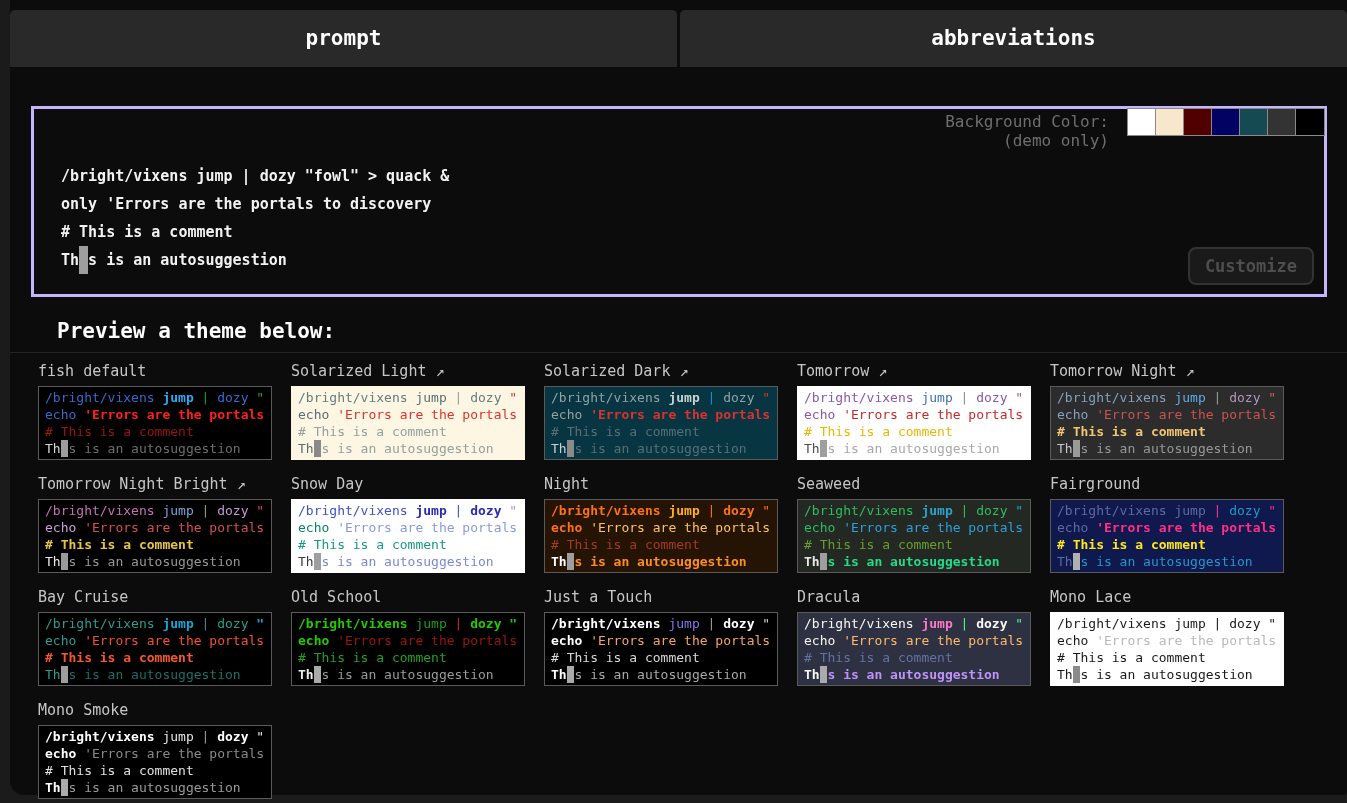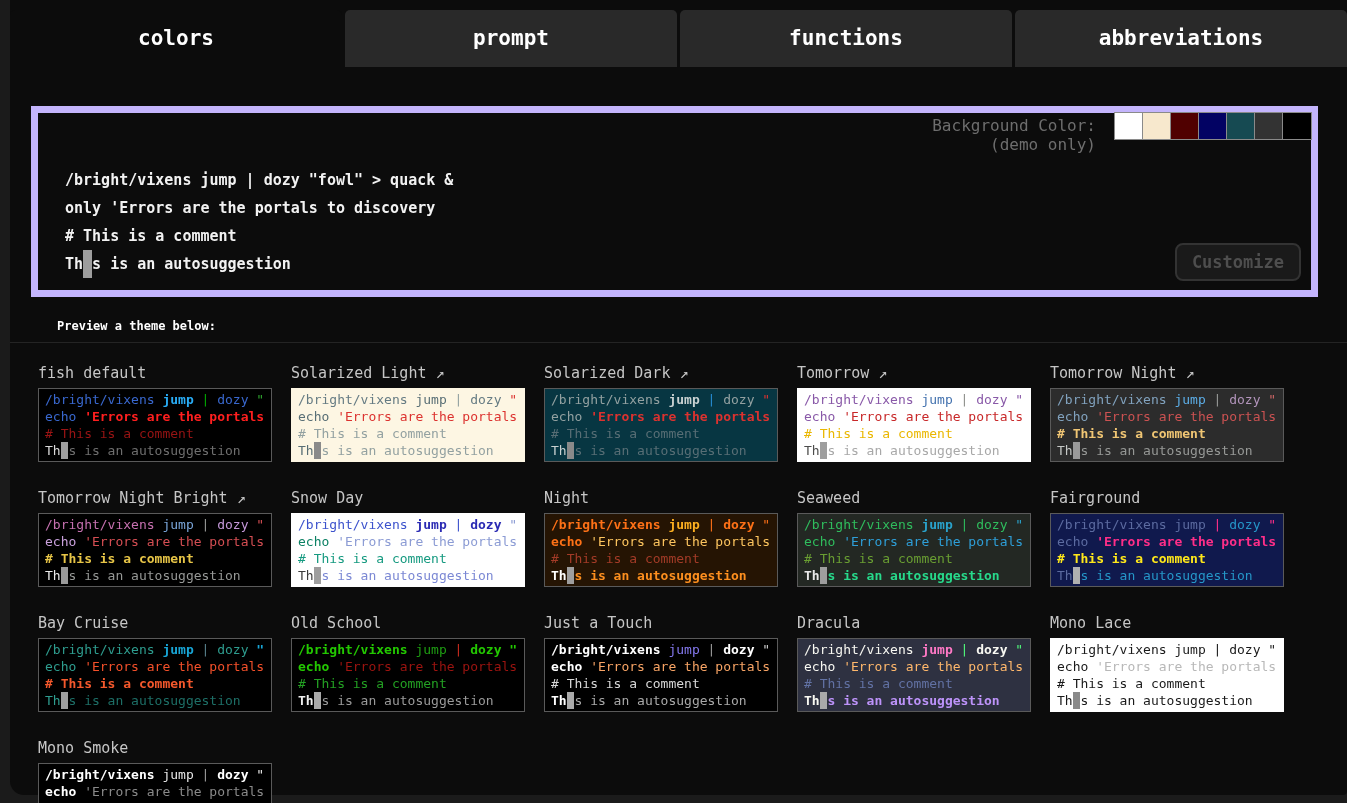--- a/index.html
+++ b/index.html
@@ -16,62 +16,60 @@
   
   .tabbar { display: flex; gap: 3px; padding-top: 10px; }
   .tab {
     flex: 1 1 0; height: 57px; line-height: 57px; text-align: center;
     background: #292929; color: #ffffff; font-size: 21px; font-weight: bold;
     border-radius: 5px 5px 0 0; cursor: pointer; white-space: nowrap;
   }
   .tab.active { background: #0c0c0c; }
   
   .panel {
-    position: relative; margin: 39px 29px 0 21px; height: 191px;
-    border: 7px solid #c4b5fd; background: #0c0c0c;
+    position: relative; margin: 39px 20px 0 21px; height: 191px;
+    border: 3px solid #c4b5fd; background: #0c0c0c;
   }
   .swatches { position: absolute; top: -1px; right: -1px; display: flex; border: 1px solid #8a8a8a; }
   .swatch { width: 28px; height: 26px; border-right: 1px solid #8a8a8a; cursor: pointer; }
   .swatch:last-child { border-right: none; }
   .bg-label {
     position: absolute; top: 3px; right: 215px; text-align: right;
     color: #6e6e6e; font-size: 16px; line-height: 19px; white-space: pre;
   }
   .term { position: absolute; left: 27px; top: 53px; font-size: 15px; font-weight: bold; line-height: 28px; color: #f2f2f2; white-space: pre; }
   .customize-btn {
     position: absolute; right: 10px; bottom: 9px;
     background: #1a1a1a; border: 2px solid #333333; border-radius: 8px;
     color: #4e4e4e; font-size: 17px; font-weight: bold;
     font-family: inherit; padding: 7px 15px; cursor: pointer;
   }
   
-  .themes-heading { margin: 22px 0 9px 47px; color: #ffffff; font-size: 12px; font-weight: bold; }
+  .themes-heading { margin: 22px 0 9px 47px; color: #ffffff; font-size: 21px; font-weight: bold; }
   .themes-grid {
     border-top: 1px solid #242424;
     padding: 9px 27px 18px 28px;
     display: grid; grid-template-columns: repeat(5, 234px);
     column-gap: 19px; row-gap: 15px;
   }
-  .theme-title { color: #c6c6c6; font-size: 15px; margin-bottom: 6px; white-space: nowrap; margin-top: 12px; }
+  .theme-title { color: #c6c6c6; font-size: 15px; margin-bottom: 6px; white-space: nowrap; }
   .theme-card {
     height: 74px; padding: 2px 0 2px 6px; overflow: hidden;
     font-size: 13px; line-height: 17px; white-space: pre; cursor: pointer;
   }
   .theme-card div { height: 17px; }
   .cursor { display: inline-block; }
 </style>
 </head>
 <body>
 
 <div class="app">
 
   <div class="tabbar" id="tabbar">
-      <div class="tab active">colors</div>
       <div class="tab">prompt</div>
-      <div class="tab">functions</div>
       <div class="tab">abbreviations</div>
     </div>
 
   <div class="panel">
     <div class="bg-label"><span>Background Color:</span>
 <span>    (demo only)</span></div>
     <div class="swatches" id="swatches">
         <div class="swatch" style="background: rgb(255, 255, 255);"></div>
         <div class="swatch" style="background: rgb(247, 232, 205);"></div>
         <div class="swatch" style="background: rgb(80, 0, 0);"></div>

